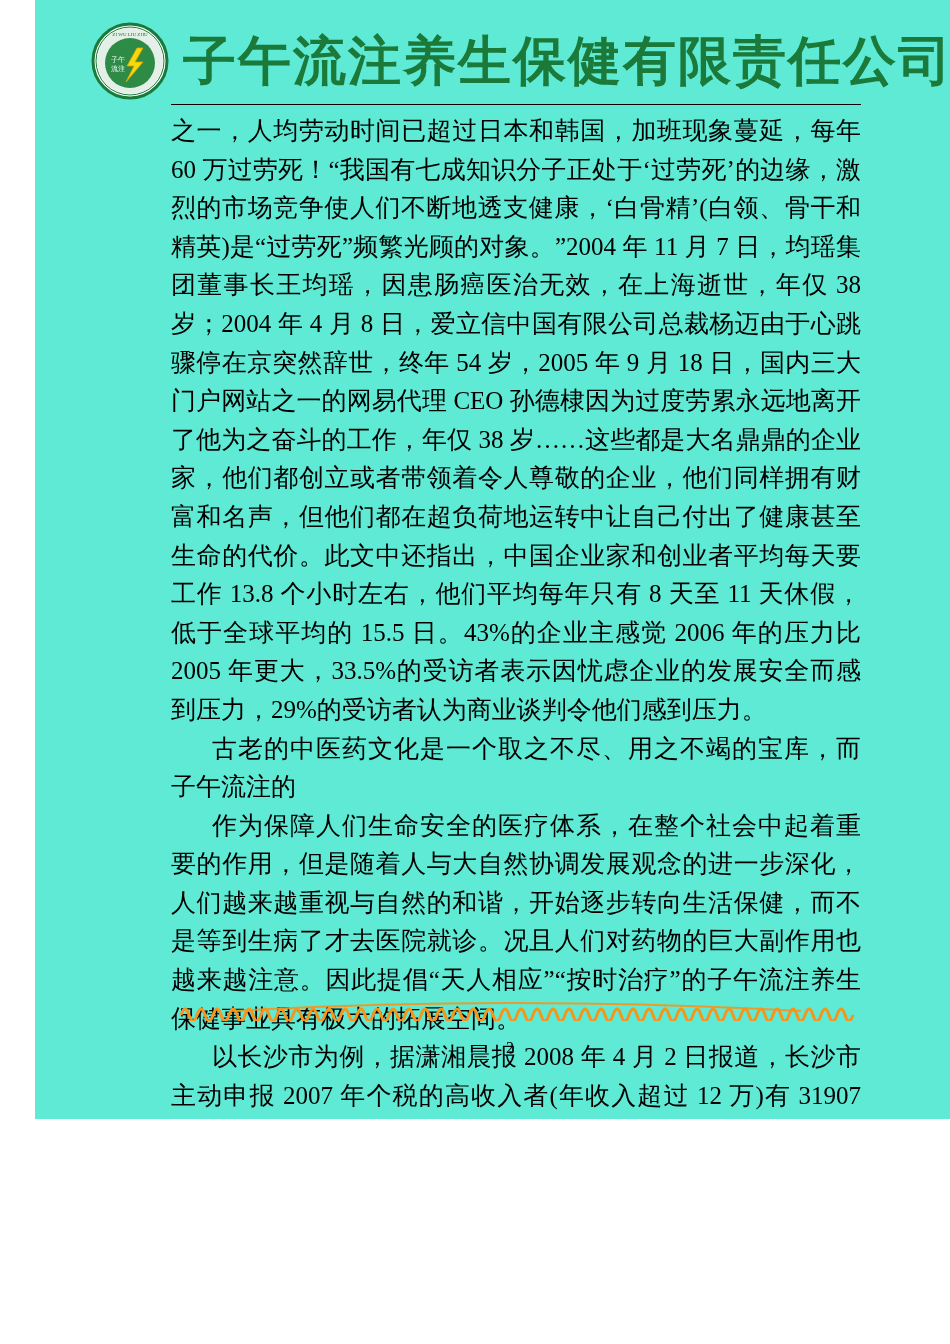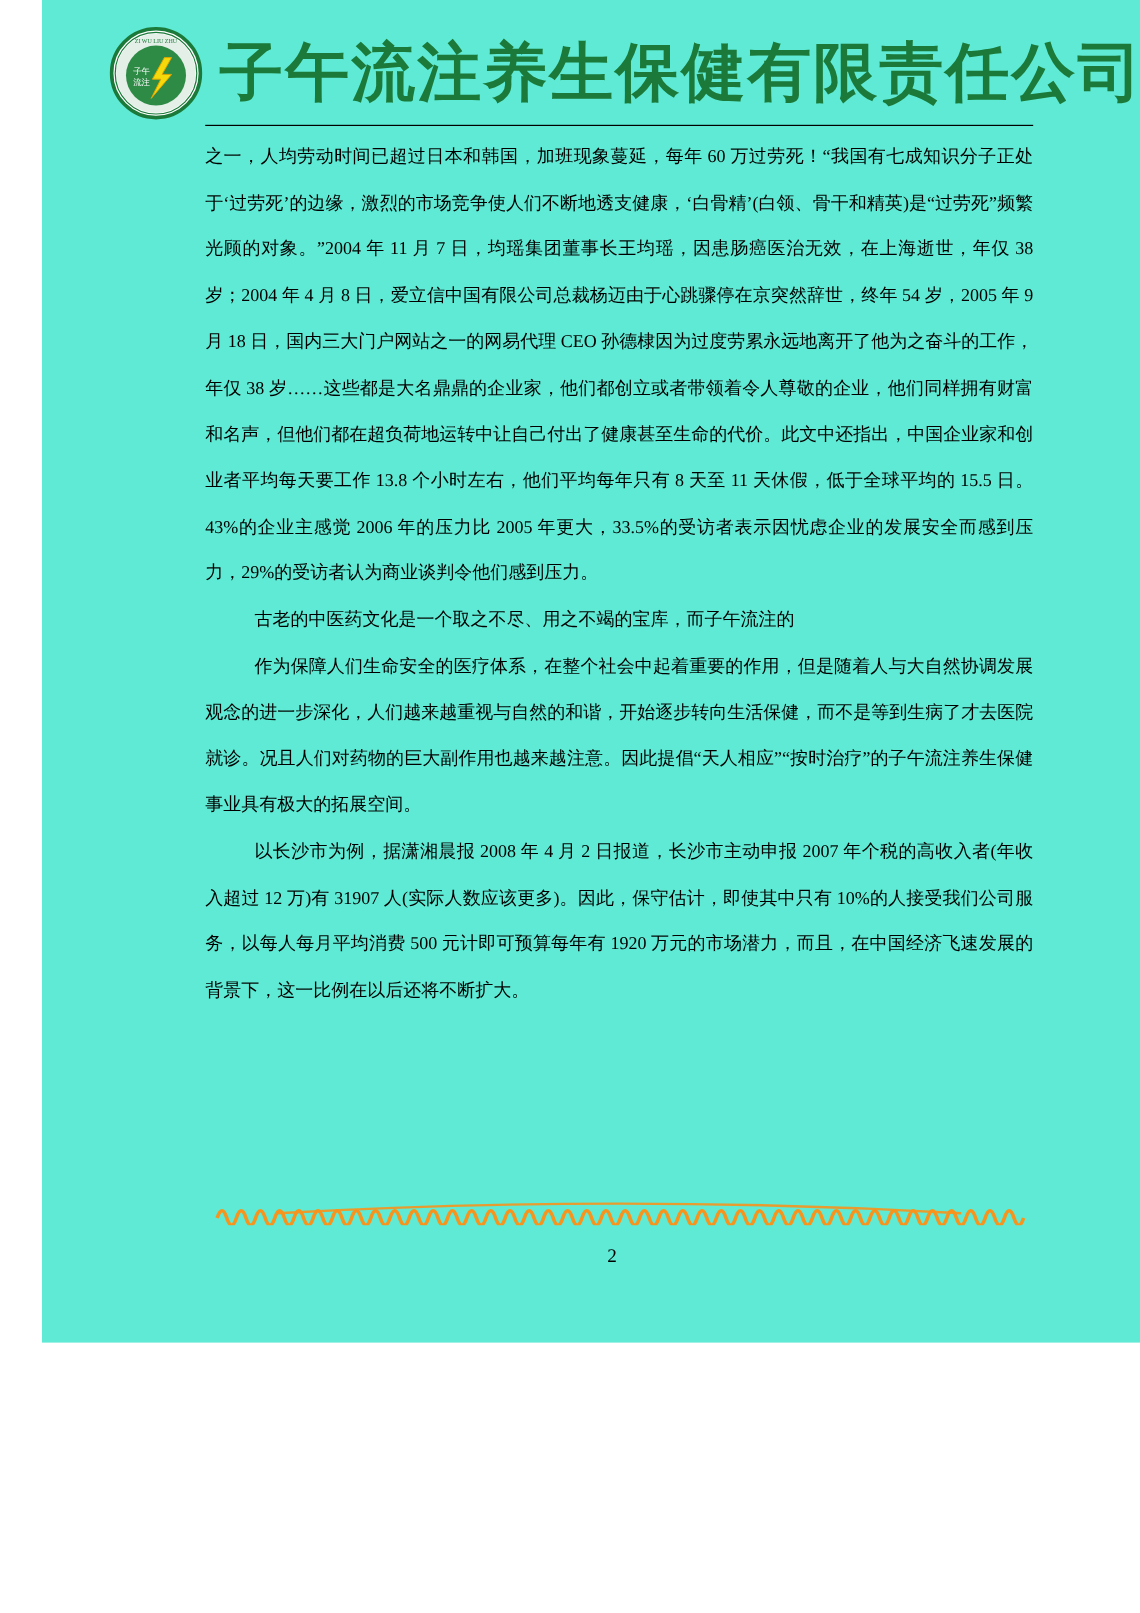--- a/index.html
+++ b/index.html
@@ -60,21 +60,21 @@
   }
   
   .content {
     position: absolute;
     left: 136px;
     top: 112px;
     width: 690px;
   }
   p {
     margin: 0;
-    font-size: 15px;
+    font-size: 25px;
     line-height: 38.6px;
     text-align: justify;
     text-justify: inter-ideograph;
     color: #000;
     font-family: "Liberation Serif", serif;
   }
   p.indent { text-indent: 41px; }
   p.hang { text-indent: 0; }
   
   .footer-wave {

